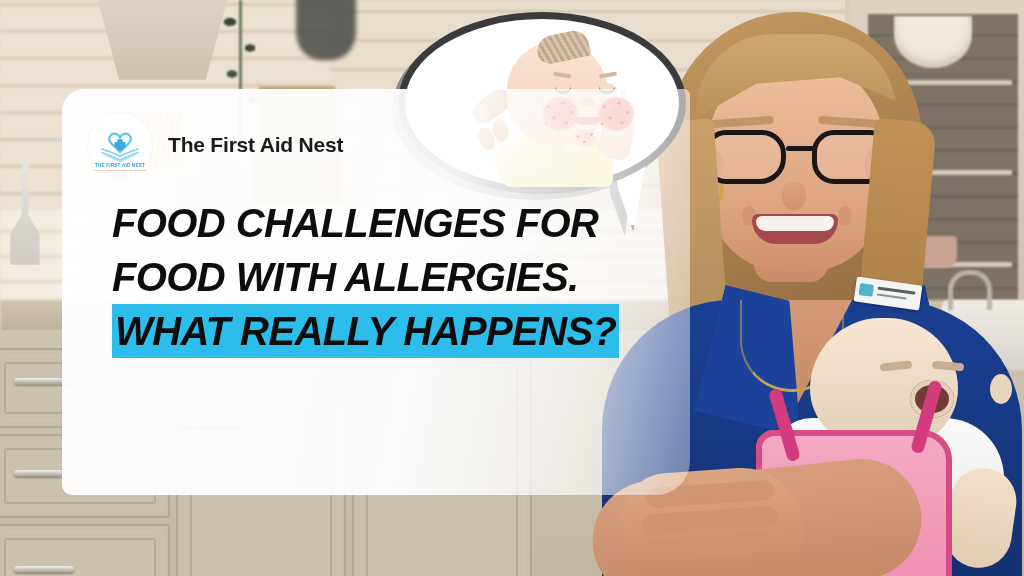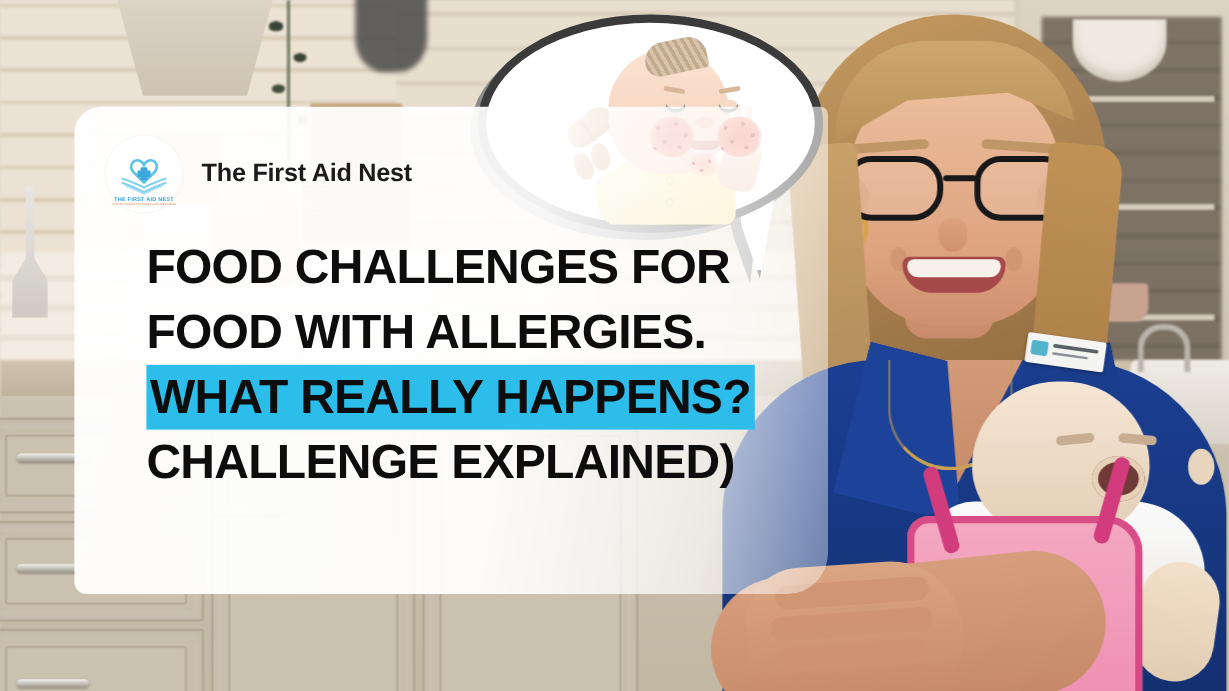--- a/index.html
+++ b/index.html
@@ -410,21 +410,21 @@
   }
 
   .brand { position:absolute; left:88px; top:113px; display:flex; align-items:center; gap:16px; }
   .brand-logo {
     width:64px; height:64px; border-radius:50%; background:#fff;
     display:flex; align-items:center; justify-content:center;
     box-shadow:0 0 0 1px rgba(0,0,0,.03);
   }
   .brand-name { font-size:21px; font-weight:700; color:#1b1b1b; letter-spacing:-.2px; }
 
-  .headline { position:absolute; left:122px; top:196px; width:540px; }
+  .headline { position:absolute; left:112px; top:196px; width:540px;font-style:italic; }
   .hl-line {
     font-size:40px; line-height:54px; font-weight:800; color:#0d0d0d;
     letter-spacing:-.6px; white-space:nowrap;
   }
   .hl-line.hi { display:inline-block; background:#2dbdea; padding:0 3px; }
   .hl-row { height:54px; }
 </style>
 </head>
 <body>
 
@@ -604,18 +604,15 @@
   <div class="headline">
     <div class="hl-row">
       <span class="hl-line">FOOD CHALLENGES FOR</span>
     </div>
     <div class="hl-row">
       <span class="hl-line">FOOD WITH ALLERGIES.</span>
     </div>
     <div class="hl-row">
       <span class="hl-line hi">WHAT REALLY HAPPENS?</span>
     </div>
-    <div class="hl-row">
-      <span class="hl-line">CHALLENGE EXPLAINED)</span>
-    </div>
   </div>
 
 </div>
 
 </body></html>

